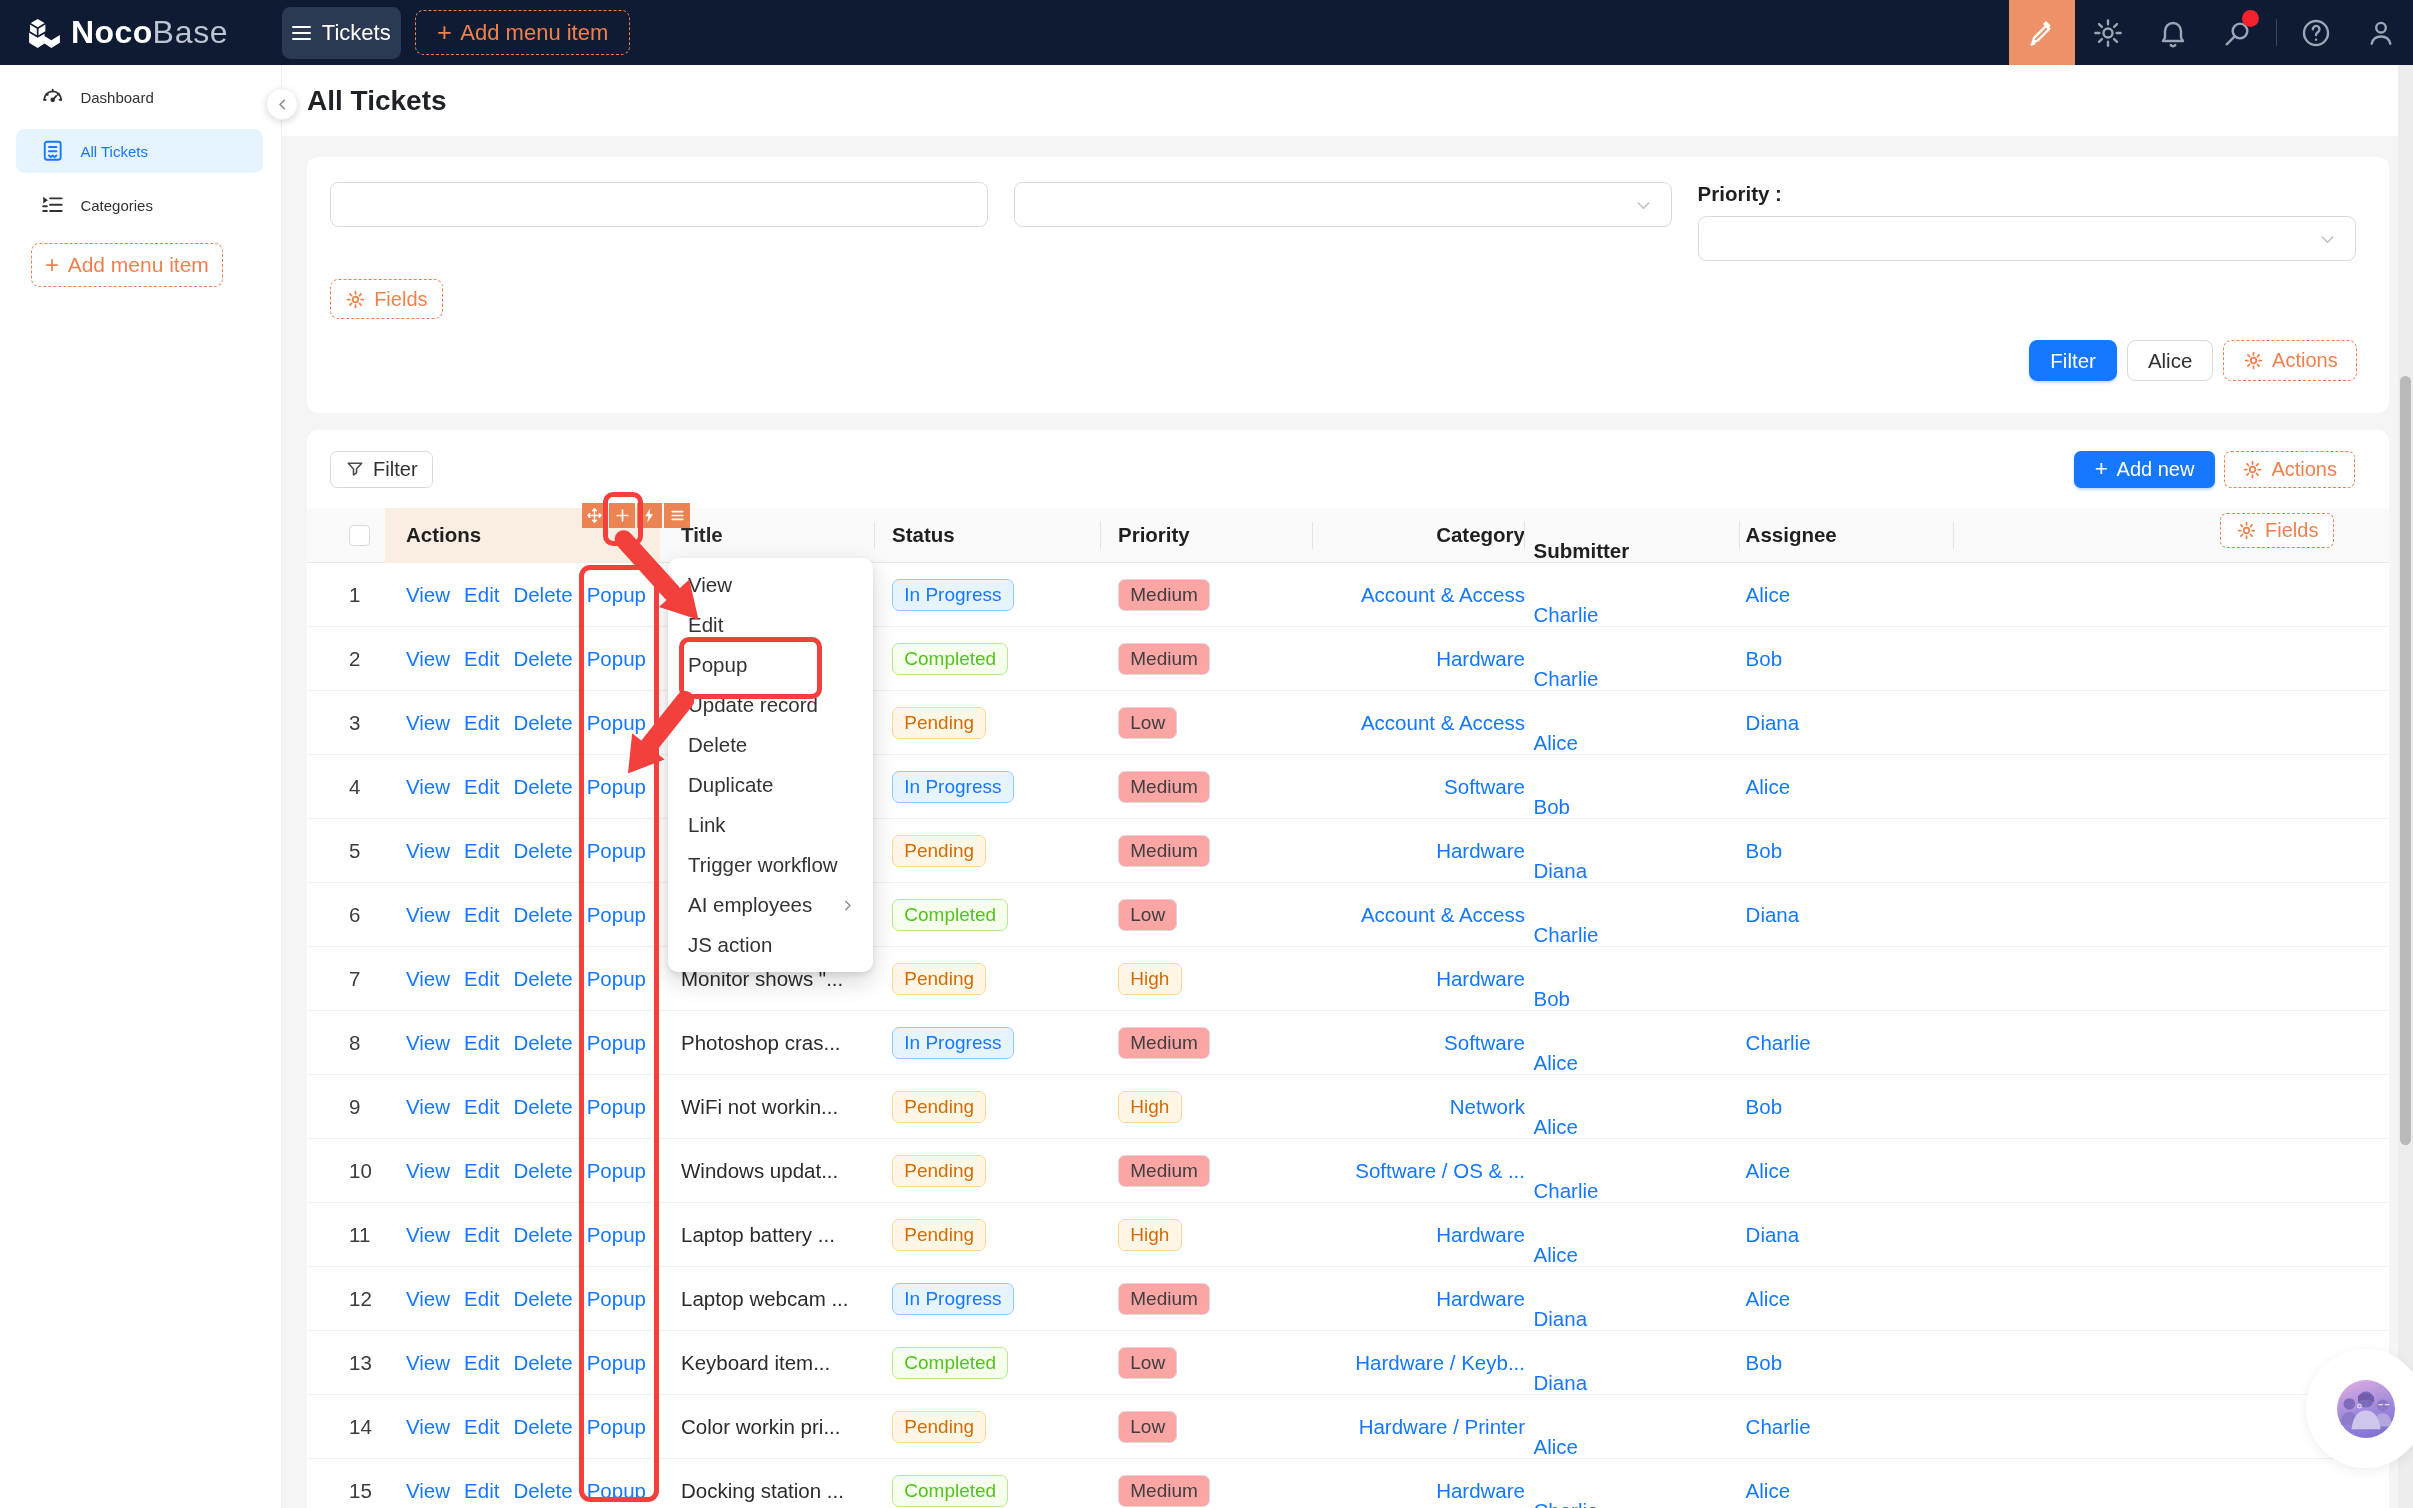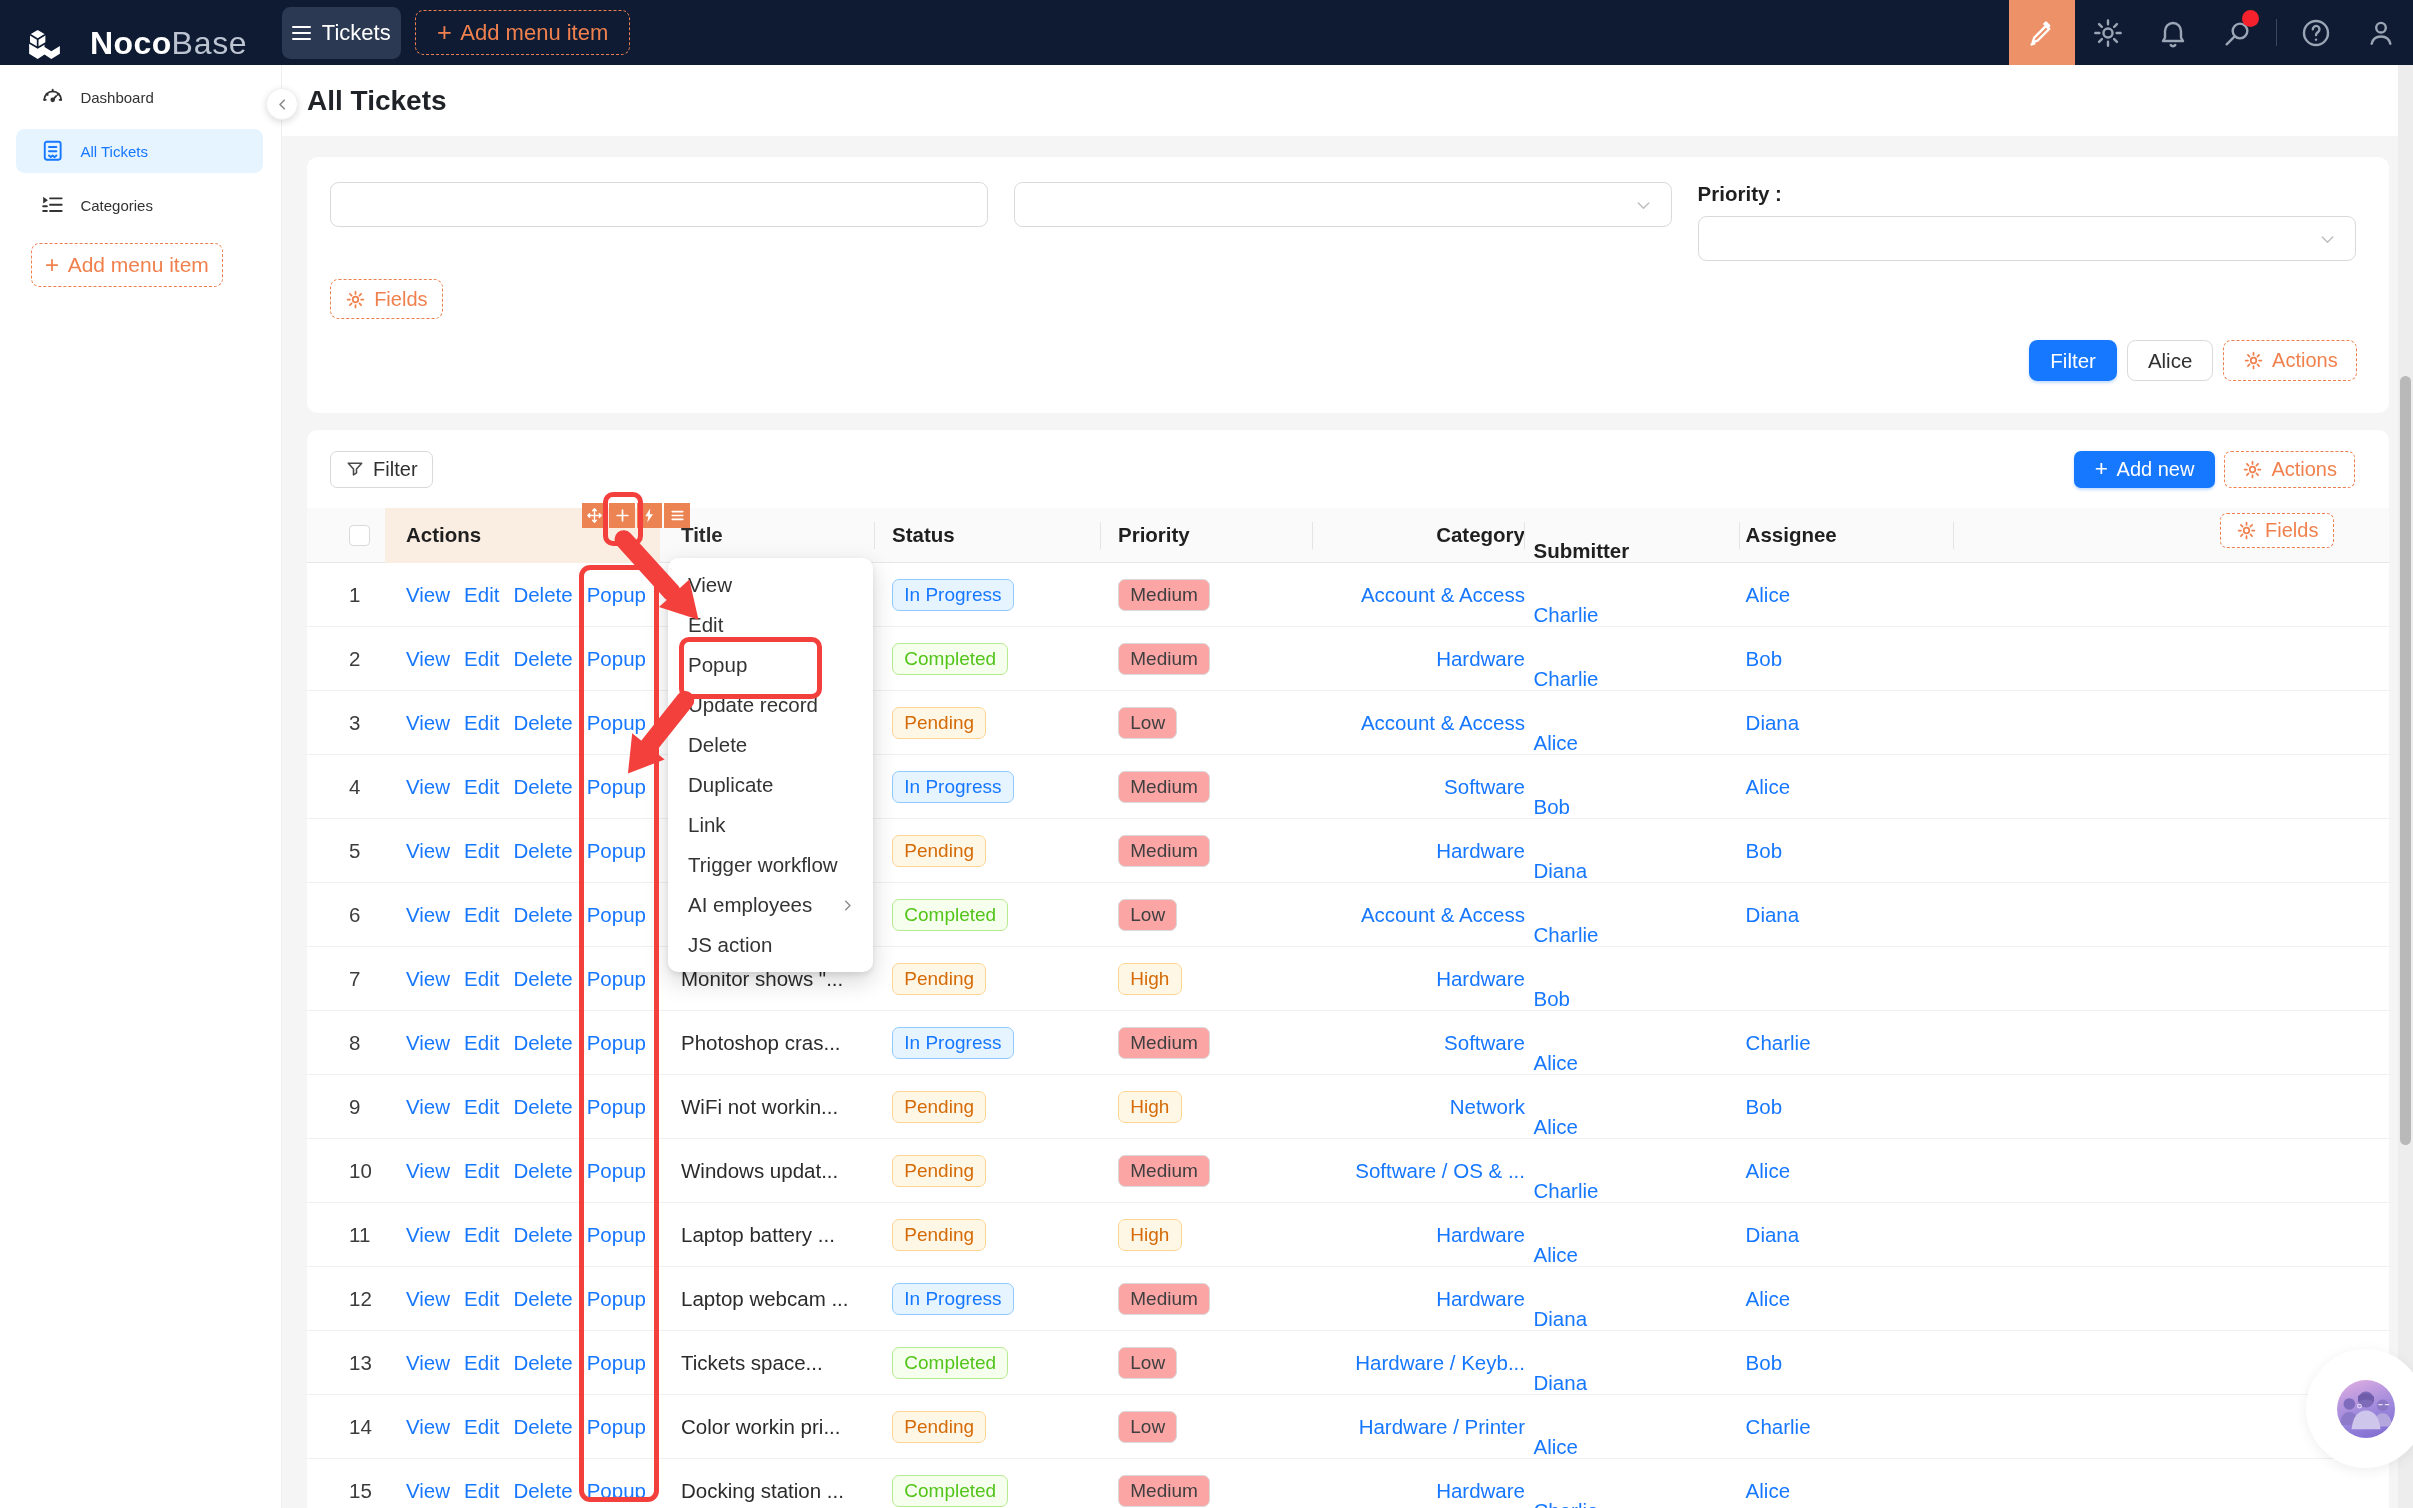--- a/index.html
+++ b/index.html
@@ -1,21 +1,21 @@
 <!DOCTYPE html>
 <html style="font-size:11.3px"><head>
 <meta charset="utf-8">
 <style>
   * { margin:0; padding:0; box-sizing:border-box; }
   html,body { width:2413px; height:1509px; overflow:hidden; background:#f5f5f5;
               font-family:"Liberation Sans", sans-serif; color:#262626; }
 
   
   .topnav { position:absolute; left:0; top:0; width:2413px; height:65px; background:#0e1b33; z-index:10; }
-  .logo { position:absolute; left:24px; top:11px; height:65px; display:flex; align-items:center; gap:25px; }
+  .logo { position:absolute; left:24px; top:0; height:65px; display:flex; align-items:center; gap:6px; }
   .logo svg { width:41px; height:41px; }
   .logo-noco { font-size:32px; font-weight:700; color:#ffffff; letter-spacing:0.4px; }
   .logo-base { font-size:32px; font-weight:400; color:#bcc4d2; letter-spacing:0.7px; }
   .nav-tab { position:absolute; left:282px; top:7px; width:119px; height:52px; background:#2b3952;
              border-radius:8.5px; display:flex; align-items:center; justify-content:center; gap:11.3px;
              color:#fff; font-size:22px; cursor:pointer; }
   .burger { display:flex; flex-direction:column; gap:4.2px; }
   .burger i { display:block; width:18.3px; height:2.1px; background:#fff; border-radius:1.4px; }
   .nav-add { position:absolute; left:415px; top:10px; height:45px; padding:0 21px;
              border:1.4px dashed #ef7e4e; border-radius:8.5px; color:#f0814e; font-size:22px;
@@ -672,21 +672,21 @@
           <div class="td c-rest"></div>
         </div>
         <div class="trow">
           <div class="td c-num">13</div>
           <div class="td c-act">
             <span class="link">View</span>
             <span class="link">Edit</span>
             <span class="link">Delete</span>
             <span class="link">Popup</span>
           </div>
-          <div class="td c-title">Tickets space...</div>
+          <div class="td c-title">Keyboard item...</div>
           <div class="td c-stat">
             <span class="badge green">Completed</span>
           </div>
           <div class="td c-prio">
             <span class="badge ">Low</span>
           </div>
           <div class="td c-cat">
             <span class="link">Hardware / Keyb...</span>
           </div>
           <div class="td c-sub">

